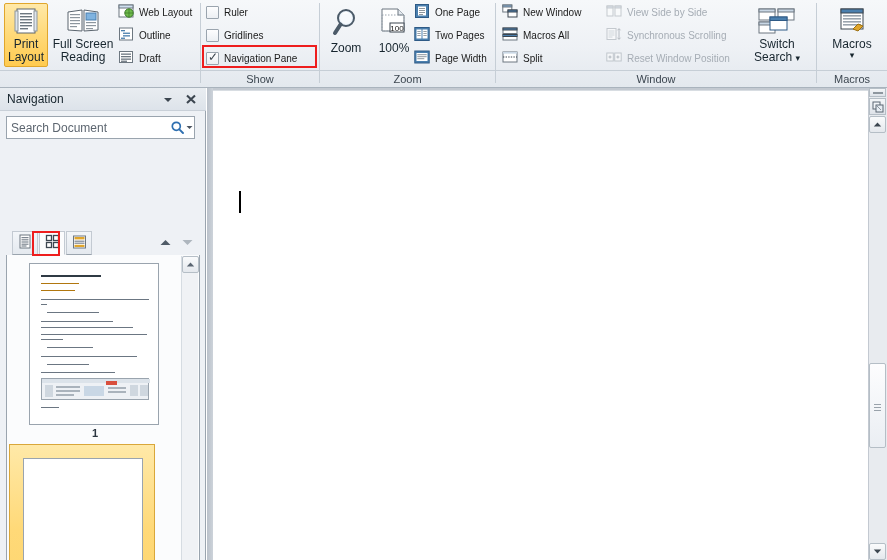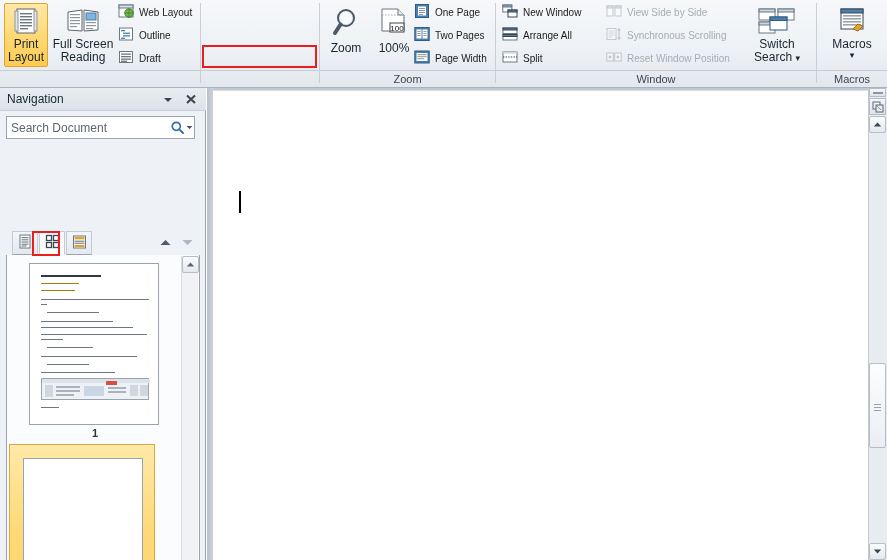--- a/index.html
+++ b/index.html
@@ -290,20 +290,39 @@
               <rect x="3" y="11.6" width="6" height="1.3"></rect>
           </g>
         </svg>
       </span>
       <span>Draft</span>
     </div>
 
   </div>
   <div class="gsep" style="left:200px;"></div>
 
+  <div class="rgroup" style="left:201px; width:118px;">
+
+    <div class="smallitem" style="left:5px; top:2px;">
+      <span class="cbx"></span>
+      <span>Ruler</span>
+    </div>
+
+    <div class="smallitem" style="left:5px; top:25px;">
+      <span class="cbx"></span>
+      <span>Gridlines</span>
+    </div>
+
+    <div class="smallitem" style="left:5px; top:48px;">
+      <span class="cbx checked"></span>
+      <span>Navigation Pane</span>
+    </div>
+
+    <div class="glabel">Show</div>
+  </div>
   <div class="gsep" style="left:319px;"></div>
 
   <div class="rgroup" style="left:320px; width:175px;">
 
     <div class="bigbtn" style="left:4px; top:3px; width:44px; height:64px;">
       <span class="ico">
         <svg width="30" height="32" viewBox="0 0 30 32">
           <circle cx="15" cy="11" r="8" fill="#eaf2fa" stroke="#4b5a68" stroke-width="2"></circle>
           <circle cx="15" cy="11" r="6" fill="#f7fafd"></circle>
           <path d="M9.5 17.5 L4 26" stroke="#4b5a68" stroke-width="4" stroke-linecap="round"></path>
@@ -396,21 +415,21 @@
 
     <div class="smallitem" style="left:6px; top:25px;">
       <span class="ico">
         <svg width="16" height="16" viewBox="0 0 16 16">
           <rect x="1" y="2" width="14" height="5.5" fill="#ffffff" stroke="#6d7780"></rect>
           <rect x="1" y="2" width="14" height="2" fill="#4a7fae" stroke="#3c4650"></rect>
           <rect x="1" y="8.5" width="14" height="5.5" fill="#ffffff" stroke="#6d7780"></rect>
           <rect x="1" y="8.5" width="14" height="2" fill="#4a7fae" stroke="#3c4650"></rect>
         </svg>
       </span>
-      <span>Arrange All</span>
+      <span>Macros All</span>
     </div>
 
     <div class="smallitem" style="left:6px; top:48px;">
       <span class="ico">
         <svg width="16" height="16" viewBox="0 0 16 16">
           <rect x="1" y="3" width="14" height="10" fill="#ffffff" stroke="#6d7780"></rect>
           <line x1="1" y1="8" x2="15" y2="8" stroke="#3c4650" stroke-dasharray="1.4 1.2"></line>
           <rect x="1" y="3" width="14" height="1.6" fill="#c9d7e5"></rect>
         </svg>
       </span>

